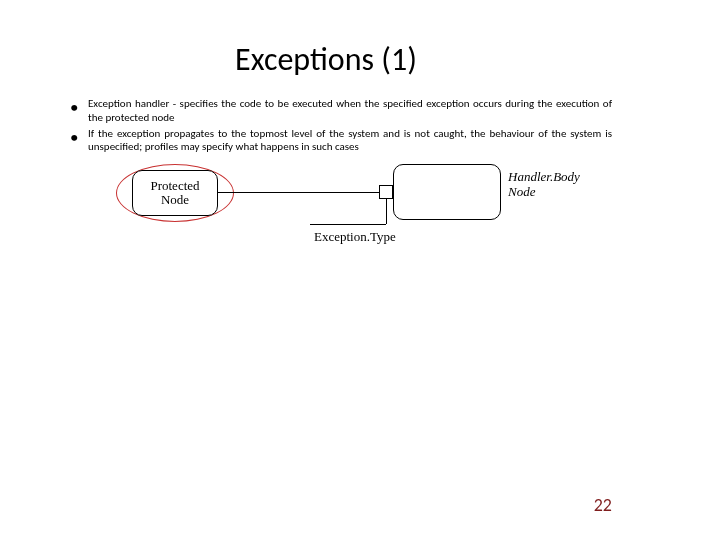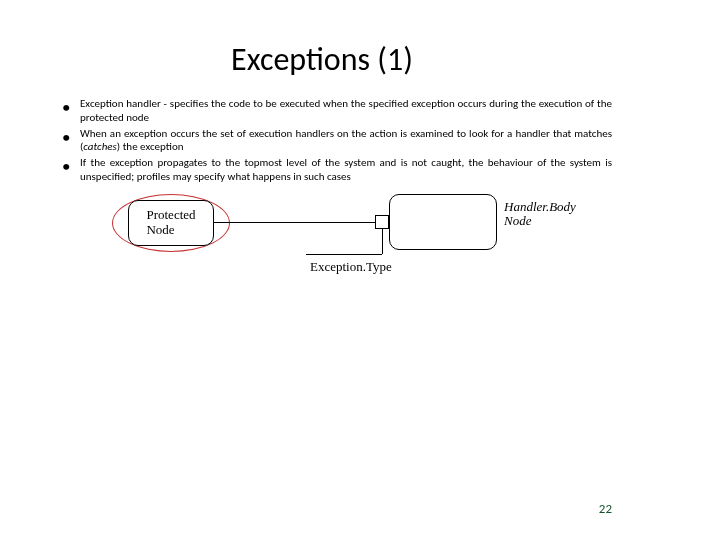--- a/index.html
+++ b/index.html
@@ -1,48 +1,45 @@
 <!DOCTYPE html>
 <html><head>
 <meta charset="utf-8">
 <style>
   * { margin: 0; padding: 0; box-sizing: border-box; }
   html, body { width: 720px; height: 540px; background: #fff; font-family: Calibri, Arial, sans-serif; color: #000; }
-  .slide { width: 652px; height: 540px; position: relative; padding: 40px 40px 30px 32px; }
+  .slide { width: 652px; height: 540px; position: relative; padding: 40px 40px 30px 40px; }
   .title { font-size: 32px; font-weight: 400; text-align: center; margin-bottom: 18px; margin-left: 110px; margin-right: 110px; }
   .bullets { list-style: none; padding-left: 30px; }
   .bullets li { position: relative; font-size: 11px; line-height: 1.25; text-align: justify; margin-bottom: 2px; padding-left: 18px; }
   .bullets li::before { content: "•"; position: absolute; left: 0; top: 0; font-size: 17px; }
   .italic { font-style: italic; }
   .diagram-wrap { display: flex; justify-content: center; margin-top: 10px; }
   .diagram { position: relative; width: 420px; height: 100px; }
   .red-ellipse { position: absolute; left: 0; top: 0; width: 118px; height: 58px; border: 1px solid #c83232; border-radius: 50%; }
-  .protected-node { position: absolute; left: 16px; top: 6px; width: 86px; height: 46px; border: 1px solid #000; border-radius: 10px; background: #fff; display: flex; align-items: center; justify-content: center; font-family: "Times New Roman", serif; font-size: 13px; line-height: 1.1; text-align: left; }
+  .protected-node { position: absolute; left: 16px; top: 6px; width: 86px; height: 46px; border: 1px solid #000; border-radius: 10px; background: #fff; display: flex; align-items: center; justify-content: center; font-family: "Times New Roman", serif; font-size: 13px; line-height: 1.1; text-align: center; }
   .connector { position: absolute; left: 102px; top: 28px; width: 168px; height: 1px; background: #000; }
   .port { position: absolute; left: 263px; top: 21px; width: 14px; height: 14px; border: 1px solid #000; background: #fff; }
   .handler-node { position: absolute; left: 277px; top: 0; width: 108px; height: 56px; border: 1px solid #000; border-radius: 10px; background: #fff; }
   .handler-label { position: absolute; left: 392px; top: 6px; font-family: "Times New Roman", serif; font-size: 13px; line-height: 1.15; font-style: italic; }
   .exception-type-label { position: absolute; left: 198px; top: 65px; font-family: Liberation Serif, serif; font-size: 13px; }
   .et-line-h { position: absolute; left: 194px; top: 60px; width: 76px; height: 1px; background: #000; }
   .et-line-v { position: absolute; left: 270px; top: 35px; width: 1px; height: 25px; background: #000; }
-  .page-num { position: absolute; right: 40px; bottom: 24px; font-size: 13px; color: #14532d; }
+  .page-num { position: absolute; right: 40px; bottom: 24px; font-size: 18px; color: #7f1d1d; }
 </style>
 </head>
 <body>
 
 <div class="slide">
 
   <h1 class="title">Exceptions (1)</h1>
 
   <ul class="bullets">
     <li>
       <span>Exception handler - specifies the code to be executed when the specified exception occurs during the execution of the protected node</span>
-    </li>
-    <li>
-      <span>When an exception occurs the set of execution handlers on the action is examined to look for a handler that matches (</span><span class="italic">catches</span><span>) the exception</span>
     </li>
     <li>
       <span>If the exception propagates to the topmost level of the system and is not caught, the behaviour of the system is unspecified; profiles may specify what happens in such cases</span>
     </li>
   </ul>
 
   <div class="diagram-wrap">
     <div class="diagram">
       <div class="red-ellipse"></div>
       <div class="protected-node">

